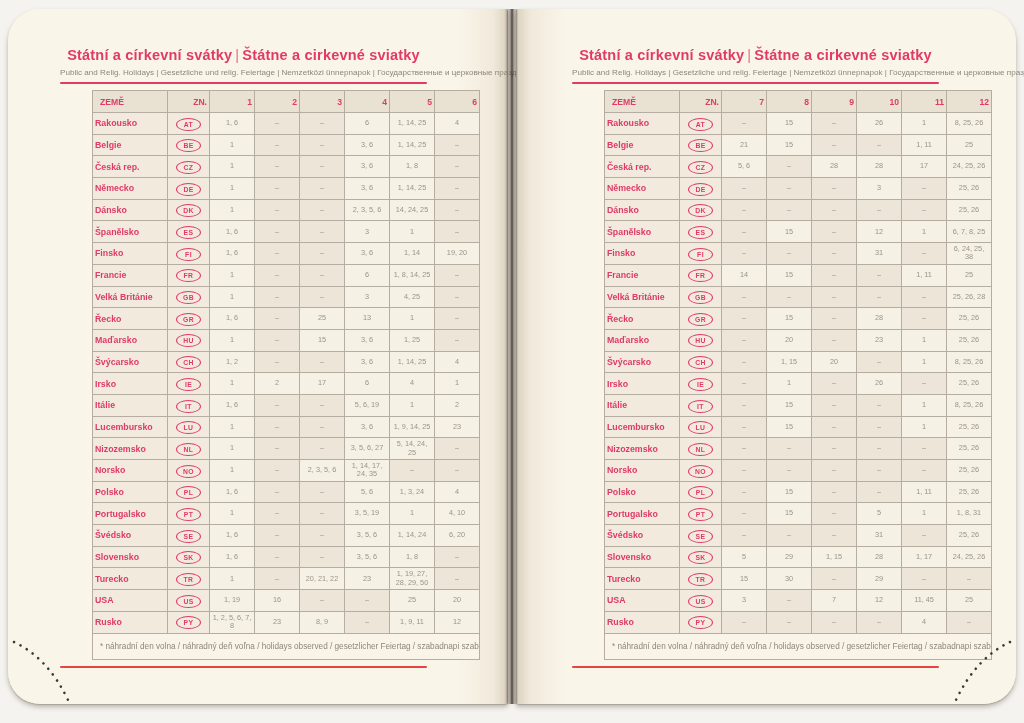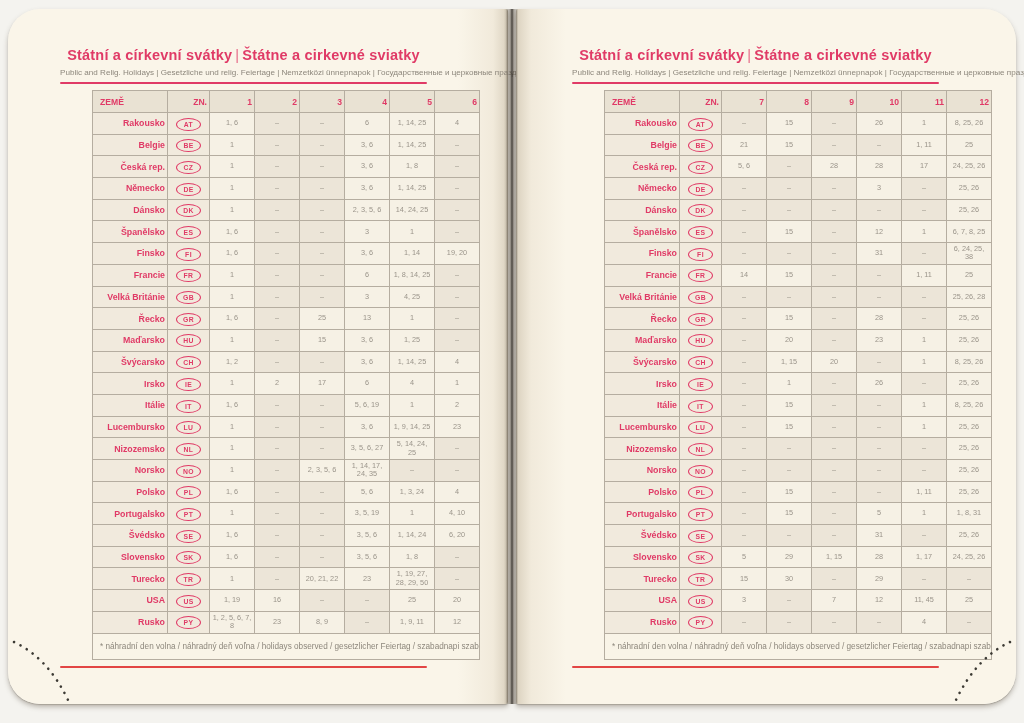--- a/index.html
+++ b/index.html
@@ -75,21 +75,21 @@
   table.holidays thead th{
     height:21px;background:var(--head-bg);
     color:var(--accent);font-size:8.6px;font-weight:bold;text-align:right;
   }
   table.holidays thead th.h-country{text-align:left;padding-left:7px;}
 
   table.holidays tbody td{height:20.7px;}
   td.country{
     background:var(--country-bg);
     color:var(--accent);font-weight:bold;font-size:8.8px;
-    text-align:right;padding-left:7px;white-space:nowrap;
+    text-align:left;padding-left:7px;white-space:nowrap;
   }
   td.code{background:var(--country-bg);text-align:center;}
   .badge{
     display:inline-block;width:23px;height:11px;line-height:11px;
     border:1.2px solid var(--accent);border-radius:50%;
     color:var(--accent);font-size:6.8px;font-weight:bold;
     text-align:center;letter-spacing:.4px;vertical-align:middle;
   }
   td.val{
     background:var(--cell-bg);

